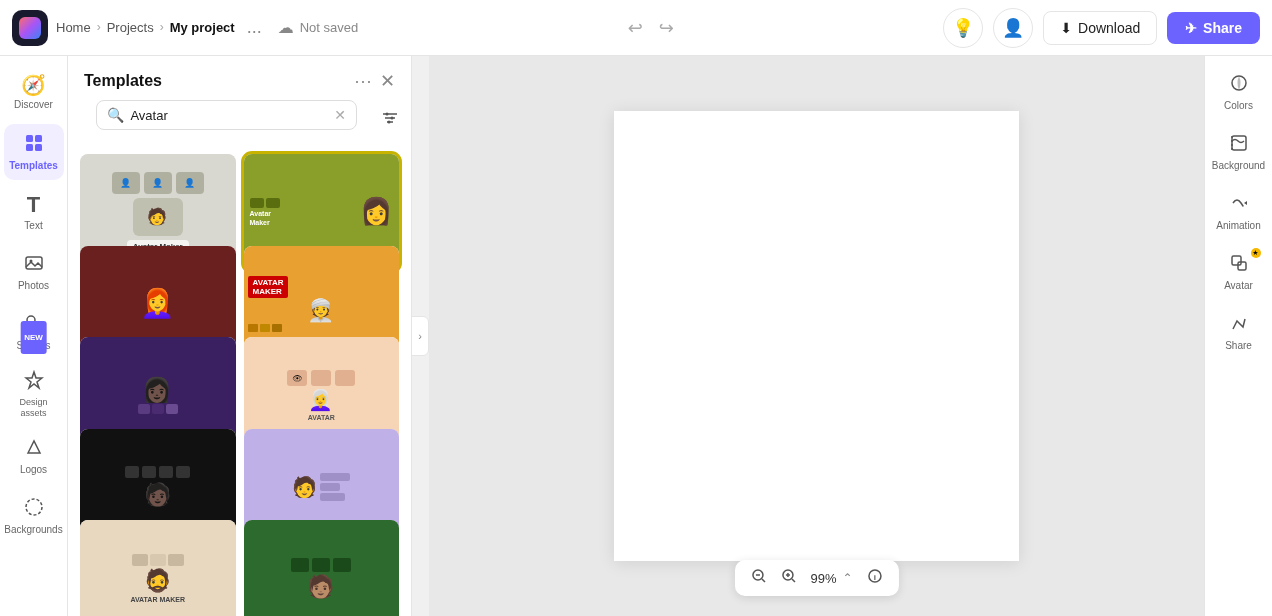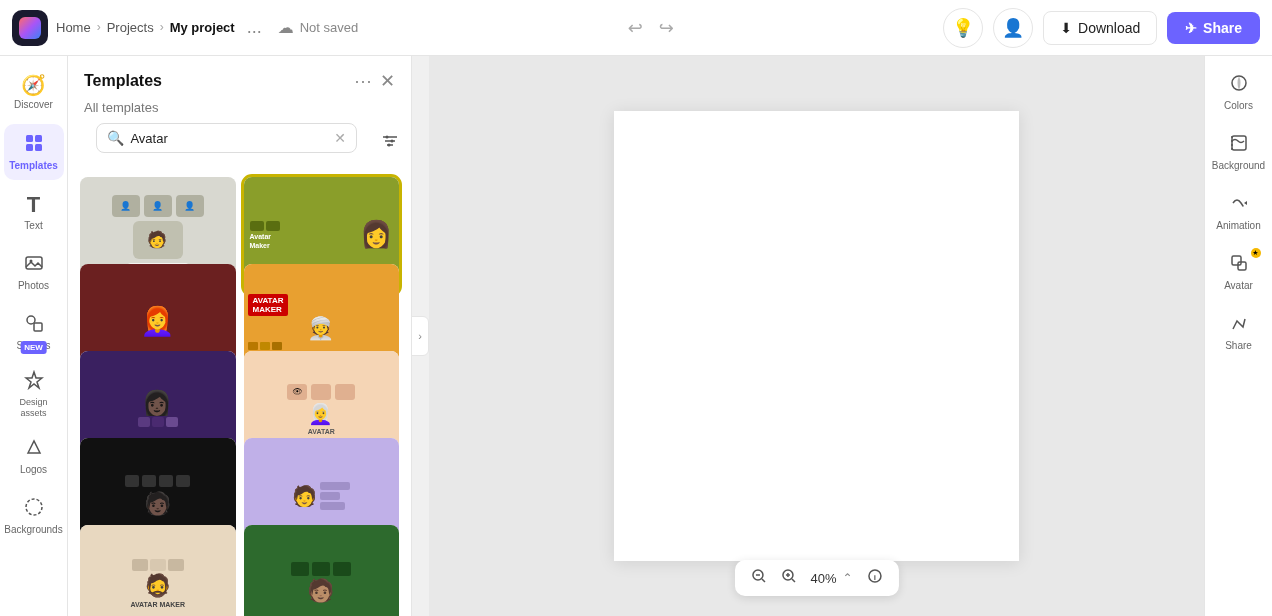--- a/index.html
+++ b/index.html
@@ -101,21 +101,21 @@
     .sidebar-item.active { background: #f0eeff; }
     .sidebar-icon { font-size: 20px; color: #555; }
     .sidebar-item.active .sidebar-icon { color: #6c63ff; }
     .sidebar-label { font-size: 10px; color: #666; text-align: center; line-height: 1.2; }
     .sidebar-item.active .sidebar-label { color: #6c63ff; font-weight: 600; }
     .new-badge {
       background: #6c63ff;
       color: #fff;
       font-size: 8px;
       font-weight: 700;
-      padding: 2px 4px;
+      padding: 12px 4px;
       border-radius: 3px;
       position: absolute;
       bottom: 6px;
       left: 50%;
       transform: translateX(-50%);
     }
 
     
     .panel {
       width: 344px;
@@ -373,21 +373,20 @@
   </div>
 
   <div class="panel">
     <div class="panel-header">
       <span class="panel-title">Templates</span>
       <div class="panel-header-actions">
         <span class="panel-dots">···</span>
         <span class="panel-close">✕</span>
       </div>
     </div>
-    <div class="panel-subtitle">All templates</div>
 
     <div style="display:flex;align-items:center;margin: 0 12px 10px;">
       <div class="search-bar" style="flex:1;">
         <span class="search-icon">🔍</span>
         <input class="search-input" value="Avatar" type="text" style="">
         <span class="search-clear">✕</span>
       </div>
       <button class="filter-icon-btn">
         <svg width="18" height="18" viewBox="0 0 18 18" fill="none">
           <line x1="2" y1="5" x2="16" y2="5" stroke="#555" stroke-width="1.5"></line>
@@ -543,21 +542,21 @@
       </button>
       <button class="zoom-btn">
         <svg width="16" height="16" viewBox="0 0 16 16" fill="none">
           <circle cx="7" cy="7" r="5" stroke="#555" stroke-width="1.5"></circle>
           <line x1="7" y1="5" x2="7" y2="9" stroke="#555" stroke-width="1.5"></line>
           <line x1="5" y1="7" x2="9" y2="7" stroke="#555" stroke-width="1.5"></line>
           <line x1="11" y1="11" x2="14" y2="14" stroke="#555" stroke-width="1.5"></line>
         </svg>
       </button>
       <div class="zoom-level">
-        <span>40%</span>
+        <span>99%</span>
         <span class="zoom-chevron">⌃</span>
       </div>
       <button class="zoom-btn">
         <svg width="16" height="16" viewBox="0 0 16 16" fill="none">
           <circle cx="8" cy="8" r="6" stroke="#555" stroke-width="1.5"></circle>
           <text x="8" y="12" text-anchor="middle" font-size="8" fill="#555" font-weight="700">i</text>
         </svg>
       </button>
     </div>
   </div>

